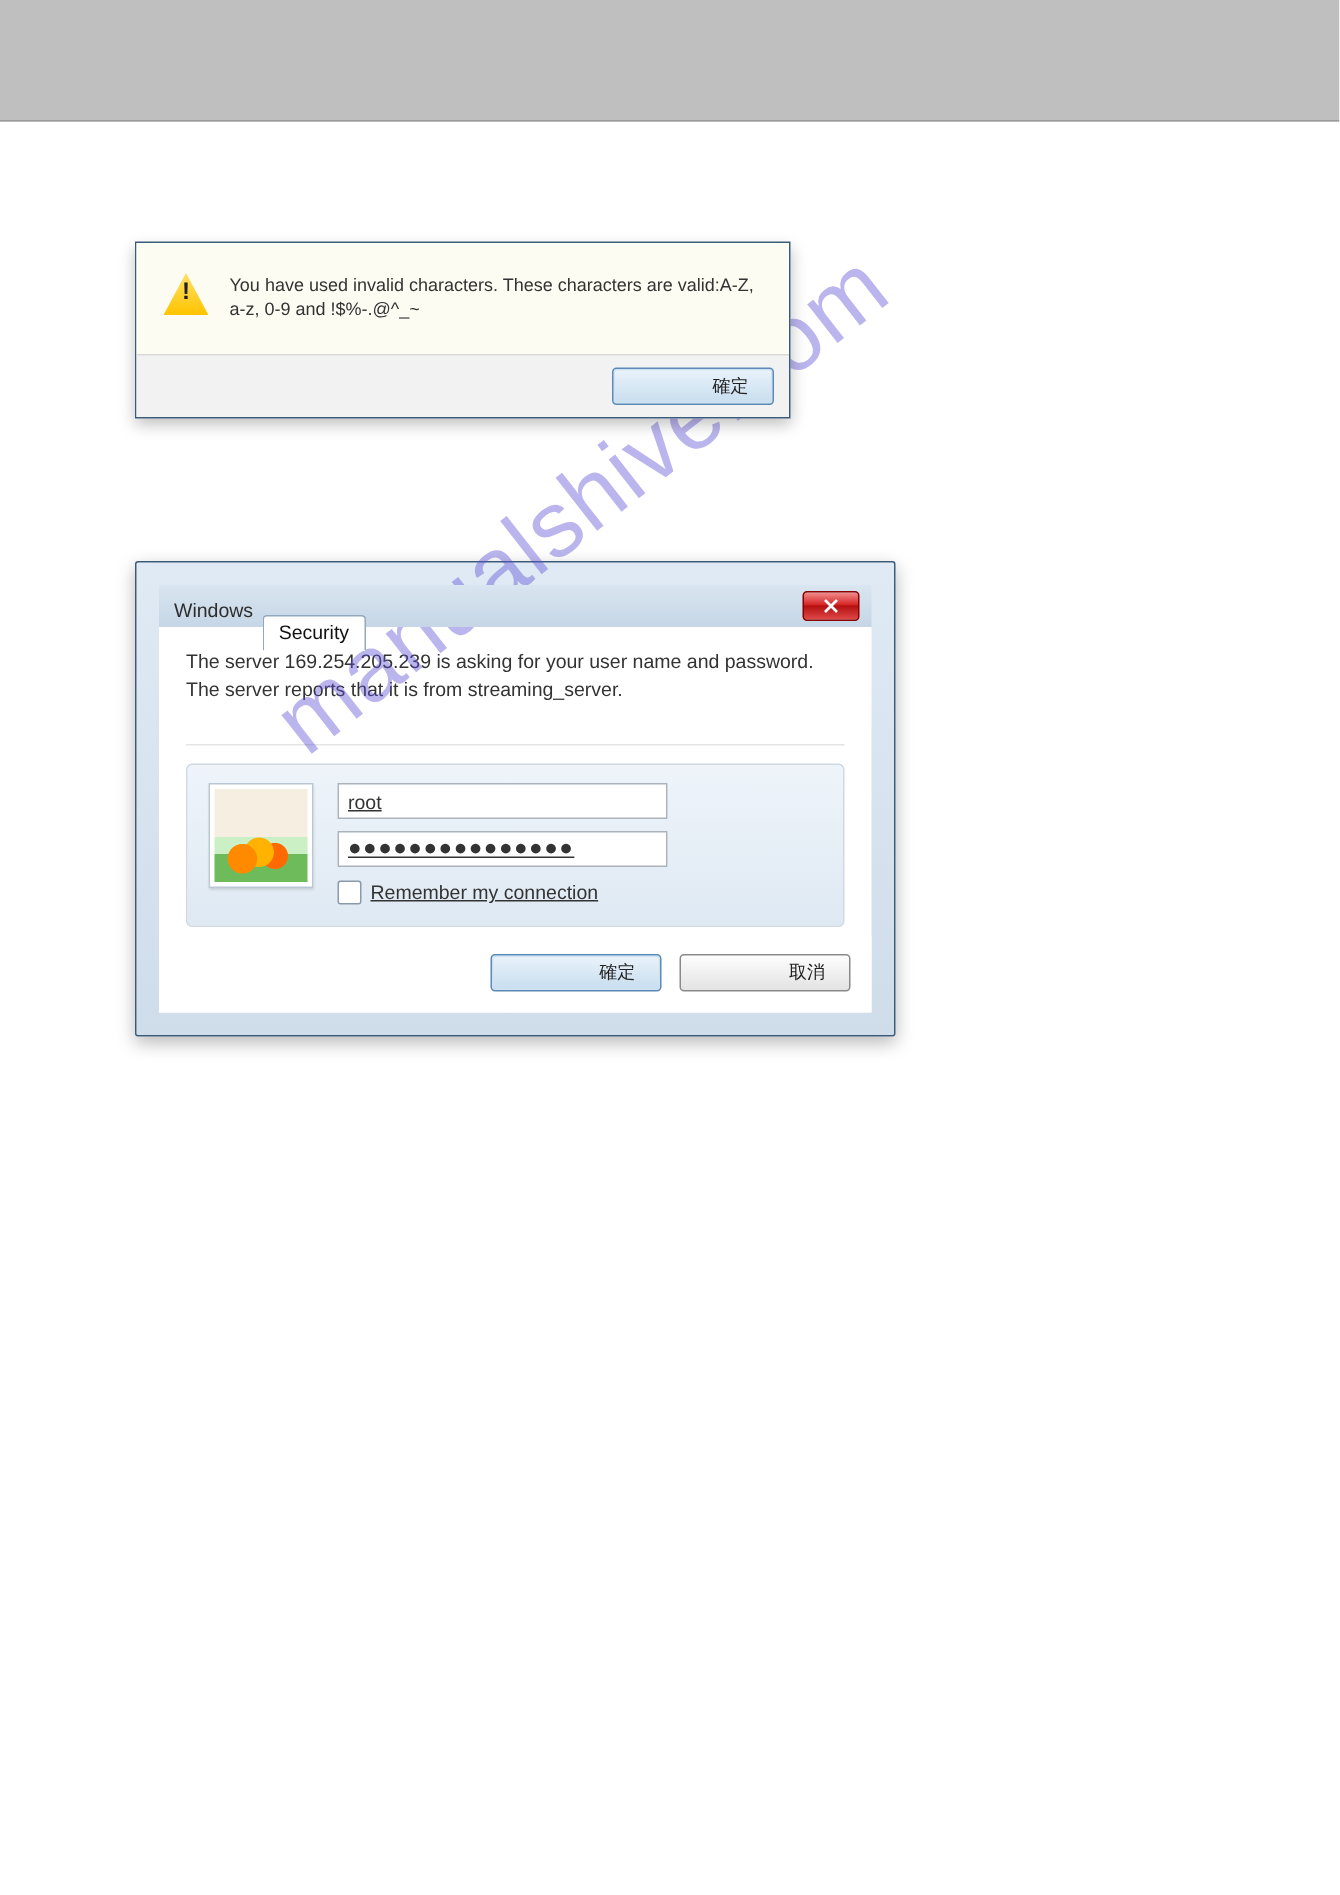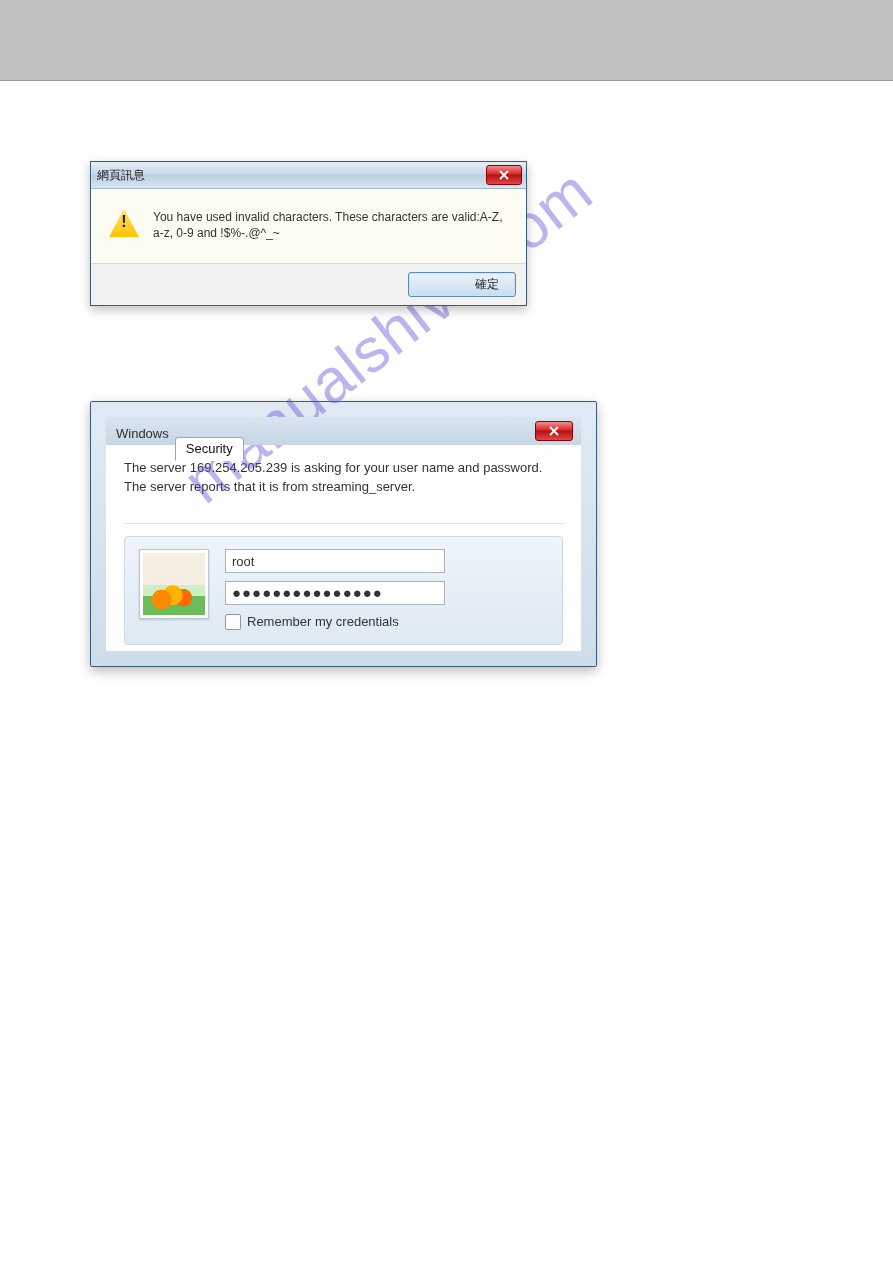--- a/index.html
+++ b/index.html
@@ -92,21 +92,21 @@
     box-shadow:0 1px 2px rgba(0,0,0,.15);
   }
   .avatar-inner {
     width:100%; height:100%;
     background:
       radial-gradient(circle at 30% 75%,#ff8a00 0 15%,transparent 16%),
       radial-gradient(circle at 48% 68%,#ffb300 0 18%,transparent 19%),
       radial-gradient(circle at 65% 72%,#ff6a00 0 14%,transparent 15%),
       linear-gradient(180deg,#f6efe1 0 52%,#cbf0c6 52% 70%,#6dbb5a 70% 100%);
   }
-  .cred-fields { flex:1; }
+  .cred-fields { flex:1;text-decoration:underline; }
   .txtbox {
     width:220px; height:24px; border:1px solid #aab3bc; background:#fff;
     padding:3px 6px; font-size:13px; color:#333; box-sizing:border-box; display:block;
     margin-bottom:8px;
   }
   .pwdots { letter-spacing:1px; font-size:15px; line-height:1; font-family:Arial,sans-serif; }
   .chk-row { display:flex; align-items:center; gap:6px; font-size:13px; color:#333; margin-top:2px; }
   .chk {
     width:14px; height:14px; border:1px solid #8a9aab; background:#fff; border-radius:2px; display:inline-block;
   }
@@ -124,28 +124,20 @@
 </head>
 <body>
 
 <div class="top-bar"></div>
 
 <div class="page">
 
   <div class="watermark">manualshive.com</div>
 
   <div class="dlg1">
-    <div class="dlg1-titlebar">
-      <span>網頁訊息</span>
-      <div class="dlg1-close">
-        <svg viewBox="0 0 10 10">
-          <path d="M1 1 L9 9 M9 1 L1 9" stroke="#fff" stroke-width="1.8" fill="none"></path>
-        </svg>
-      </div>
-    </div>
     <div class="dlg1-body">
       <div class="warn-ico"></div>
       <div class="dlg1-msg">You have used invalid characters. These characters are valid:A-Z, a-z, 0-9 and !$%-.@^_~</div>
     </div>
     <div class="dlg1-footer">
       <span class="btn primary">確定</span>
     </div>
   </div>
 
   <div class="dlg2">
@@ -165,21 +157,25 @@
         <hr class="dlg2-sep">
         <div class="cred-box">
           <div class="avatar">
             <div class="avatar-inner"></div>
           </div>
           <div class="cred-fields">
             <div class="txtbox">root</div>
             <div class="txtbox pwdots">●●●●●●●●●●●●●●●</div>
             <label class="chk-row">
               <span class="chk"></span>
-              <span>Remember my credentials</span>
+              <span>Remember my connection</span>
             </label>
           </div>
         </div>
+      </div>
+      <div class="dlg2-footer">
+        <span class="btn primary">確定</span>
+        <span class="btn">取消</span>
       </div>
     </div>
   </div>
 
 </div>
 
 </body></html>

